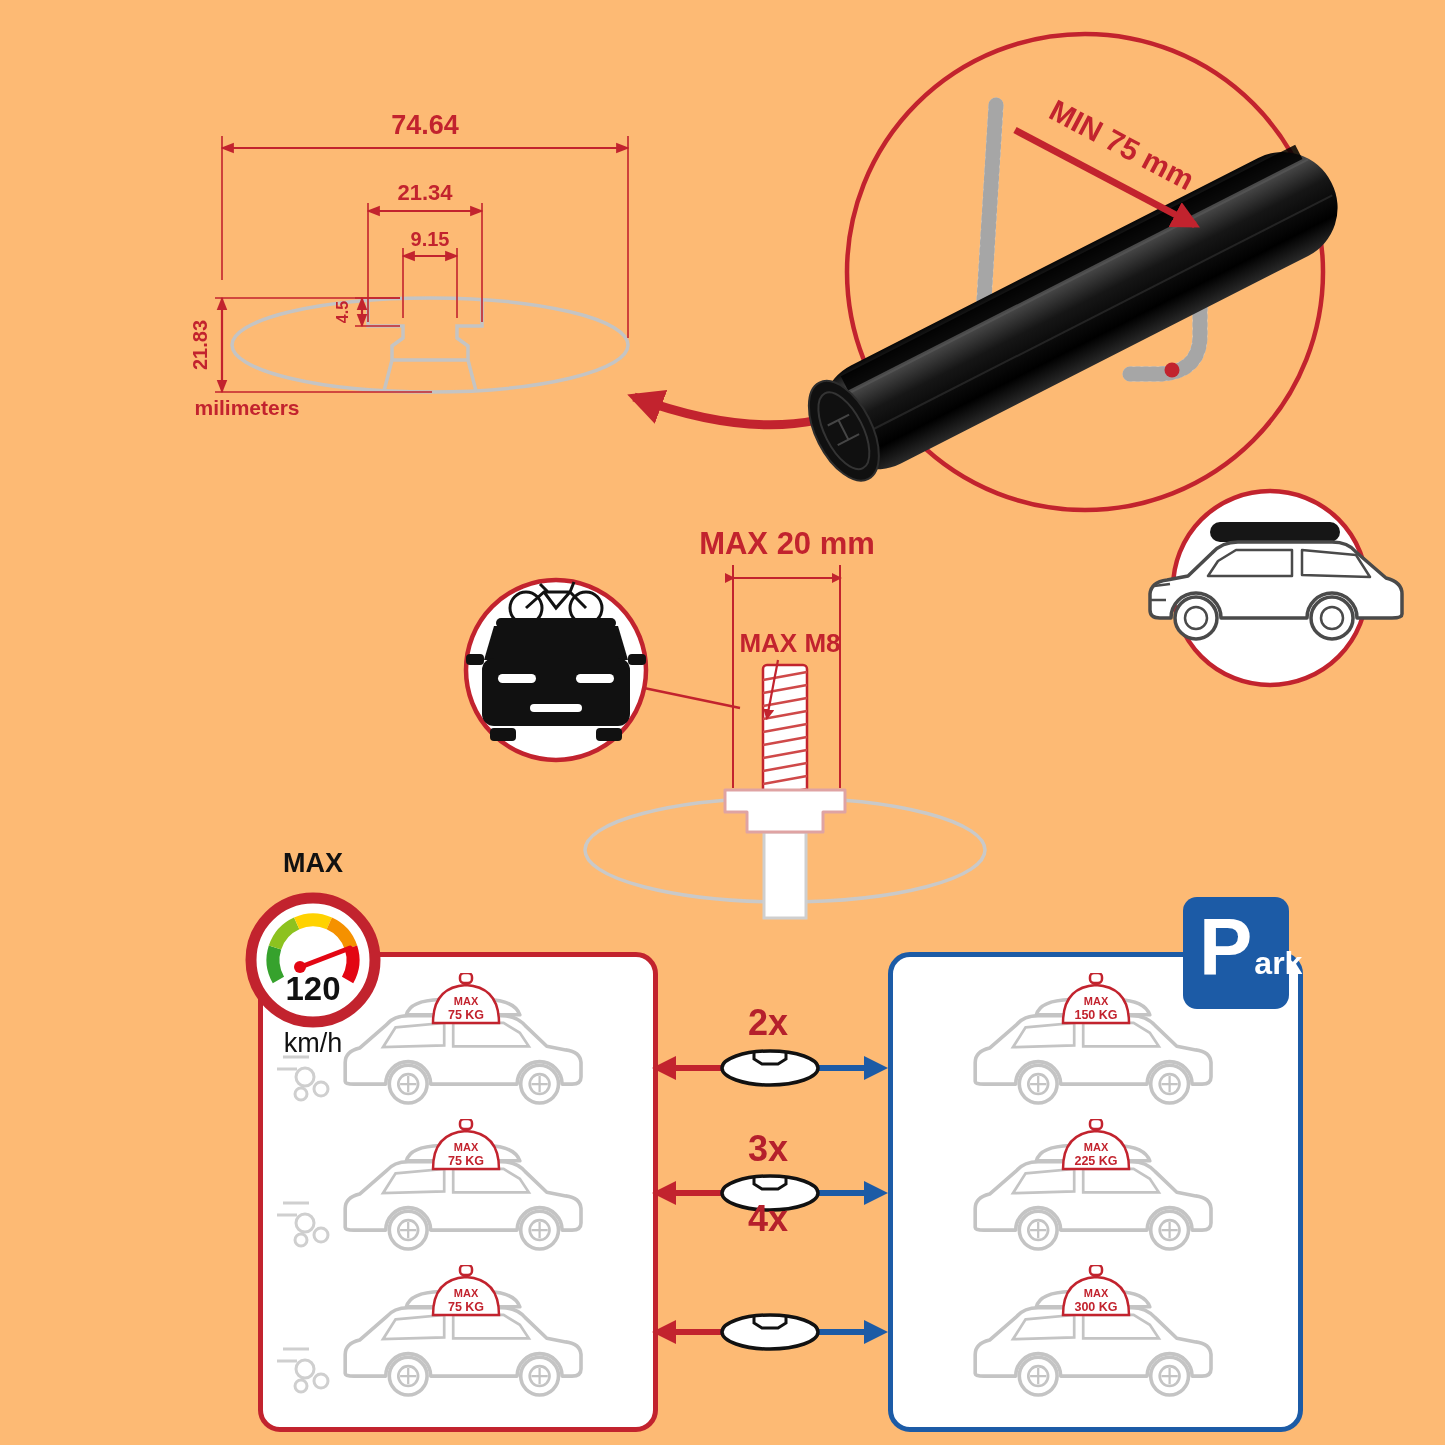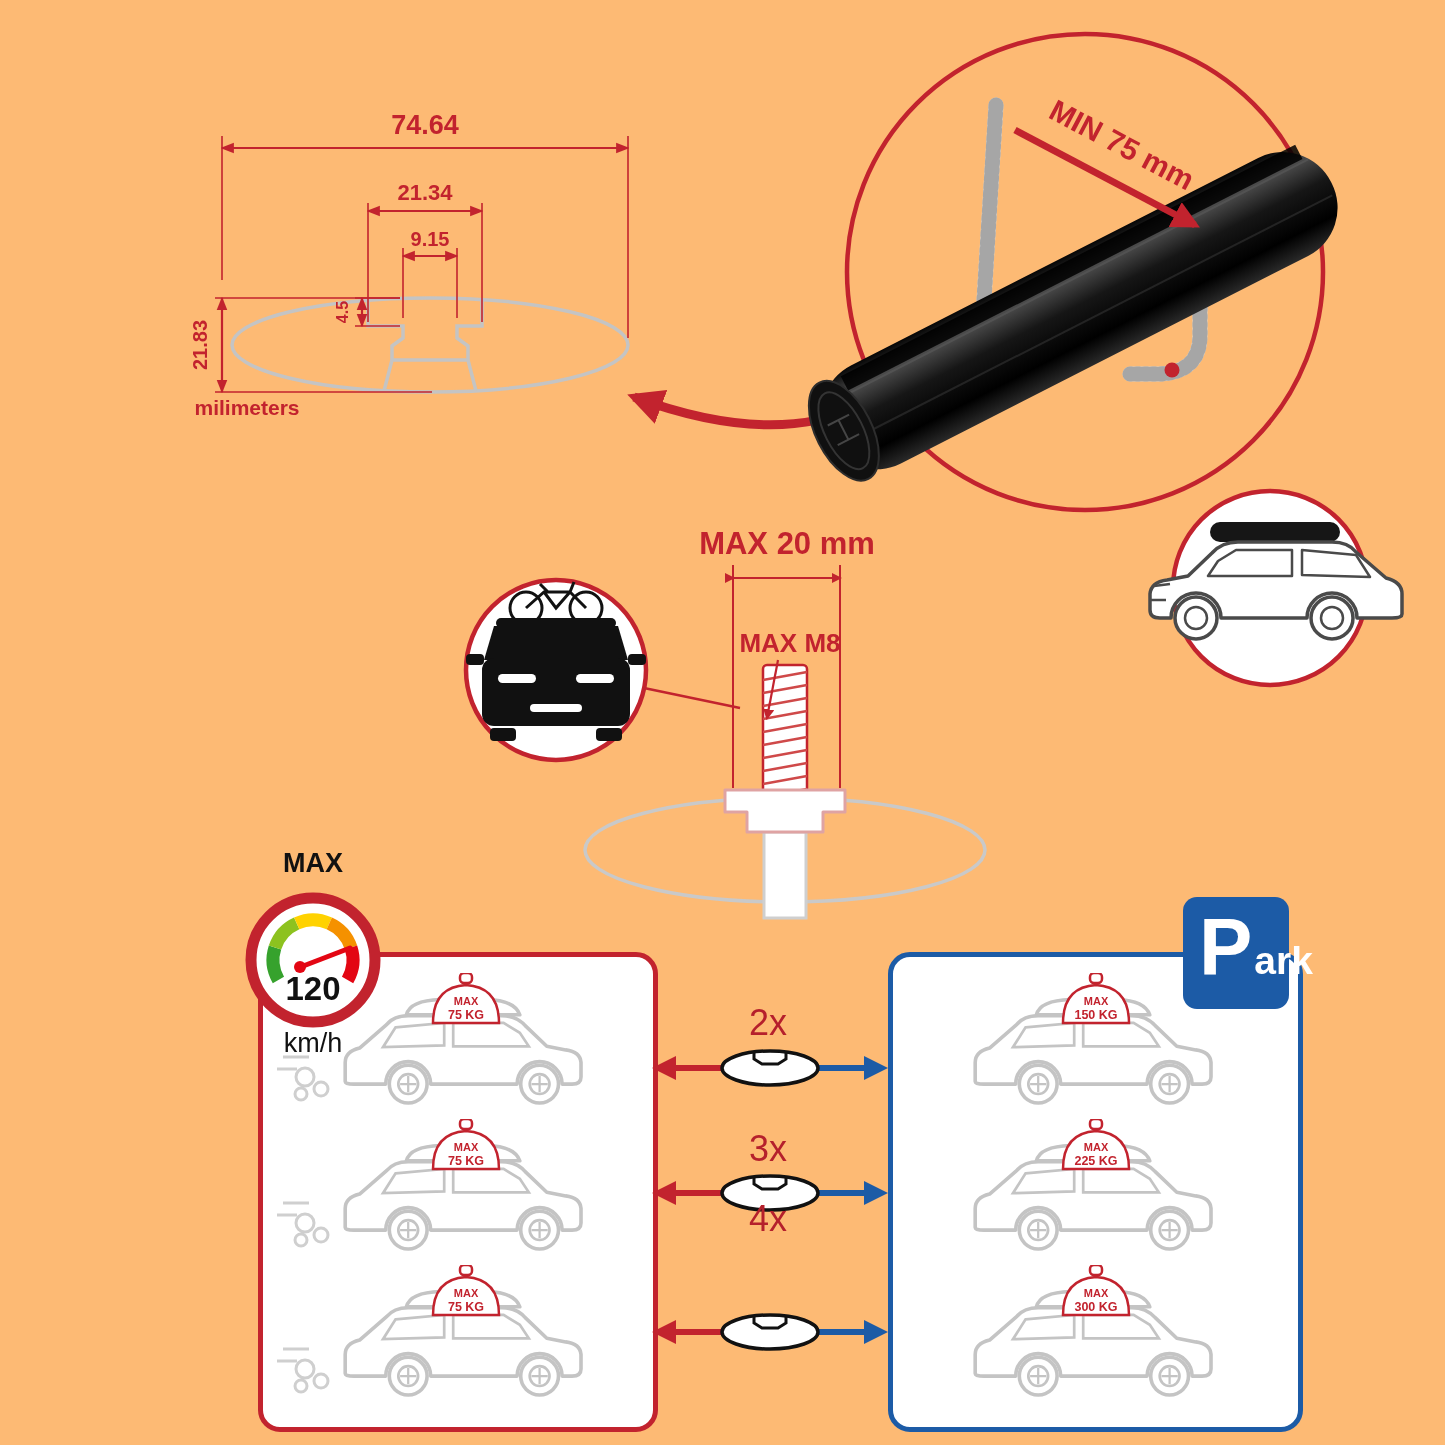--- a/index.html
+++ b/index.html
@@ -3,25 +3,25 @@
 <meta charset="utf-8">
 <style>
   html,body{margin:0;padding:0;background:#fff;}
   body{font-family:"Liberation Sans",sans-serif;}
   .canvas{position:relative;width:1445px;height:1445px;background:#fdba74;overflow:hidden;}
   .abs{position:absolute;}
   svg text{font-family:"Liberation Sans",sans-serif;}
   .panel{position:absolute;border-radius:22px;background:#fff;}
   .panel.red{border:5px solid #c2232e;}
   .panel.blue{border:5px solid #1c5ba6;}
-  .mult-label{position:absolute;width:80px;text-align:center;font-size:36px;font-weight:normal;color:#b5202c;}
+  .mult-label{position:absolute;width:80px;text-align:center;font-size:36px;font-weight:bold;color:#b5202c;}
   .park-sign{position:absolute;background:#1c5ba6;border-radius:14px;color:#fff;
     display:flex;align-items:baseline;padding-left:16px;box-sizing:border-box;}
   .park-sign .big-p{font-size:80px;font-weight:bold;line-height:100px;}
-  .park-sign .ark{font-size:39px;font-weight:bold;margin-left:2px;}
+  .park-sign .ark{font-size:32px;font-weight:bold;margin-left:2px;}
 </style>
 </head>
 <body>
 
 <div class="canvas">
 
   <svg width="0" height="0" style="position:absolute">
     <defs>
       <symbol id="car-sym" viewBox="0 0 300 140">
         <path d="M 86 22 Q 90 6 124 5 L 176 5 Q 206 6 212 22 Z" fill="#fff" stroke="#c4c4c4" stroke-width="4" stroke-linejoin="round"></path>

